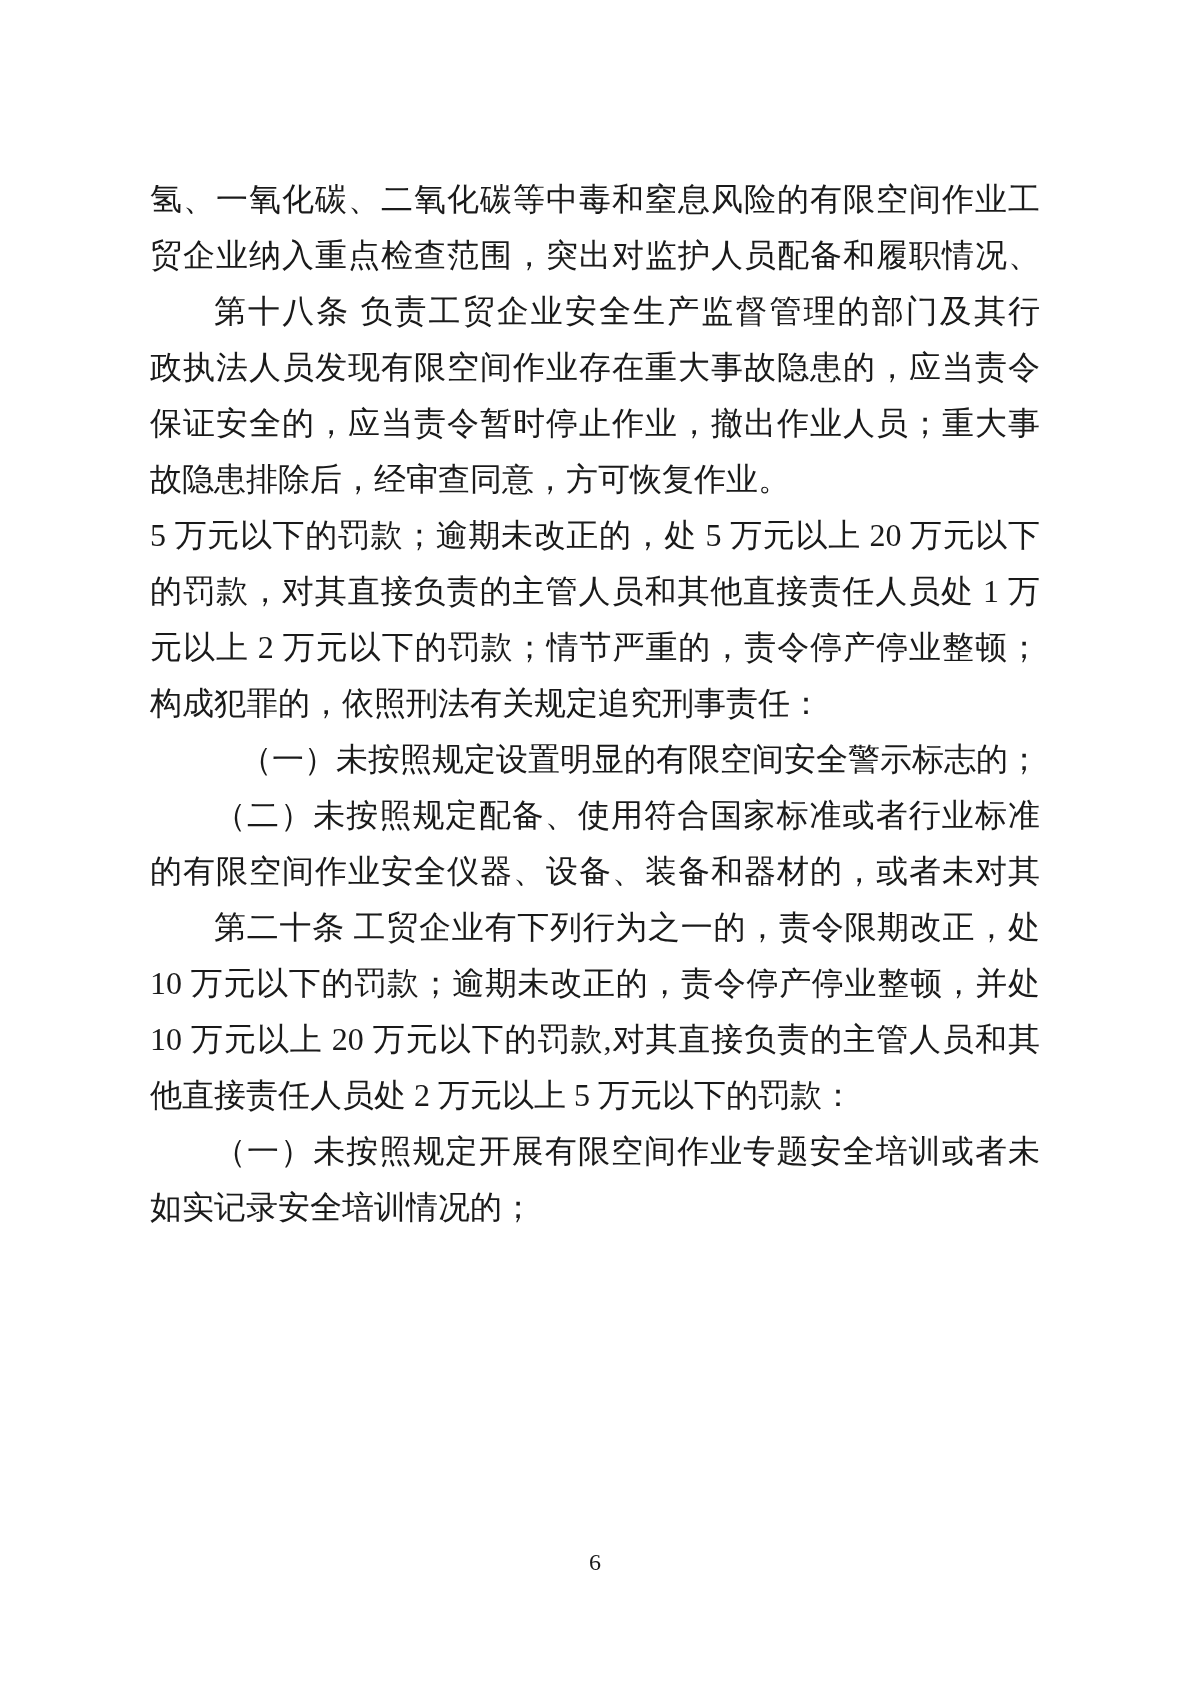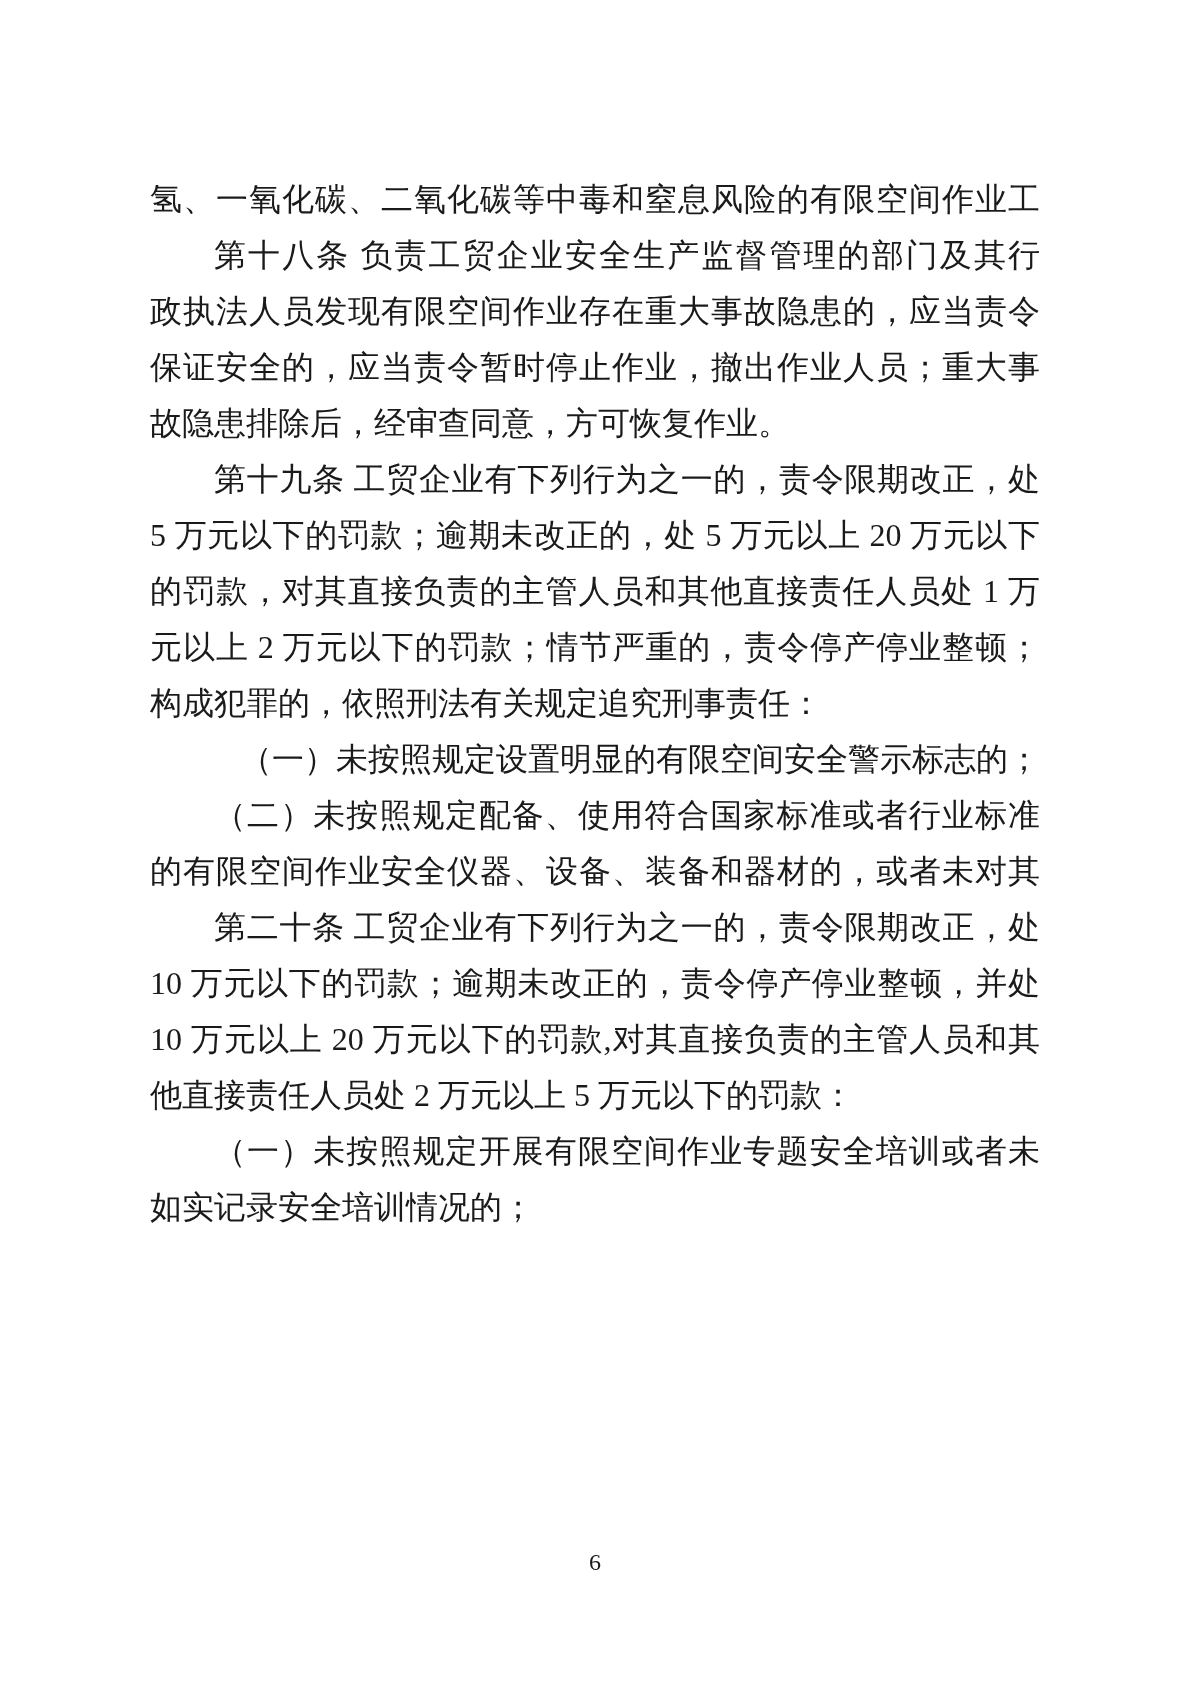--- a/index.html
+++ b/index.html
@@ -48,25 +48,25 @@
     line-height: 32px;
     color: #1a1a1a;
   }
 </style>
 </head>
 <body>
 
 <div class="page">
   <div class="text-block">
       <div class="line just">氢、一氧化碳、二氧化碳等中毒和窒息风险的有限空间作业工</div>
+      <div class="line just">贸企业纳入重点检查范围，突出对监护人员配备和履职情况、</div>
       <div class="line indent just">第十八条 负责工贸企业安全生产监督管理的部门及其行</div>
       <div class="line just">政执法人员发现有限空间作业存在重大事故隐患的，应当责令</div>
       <div class="line just">保证安全的，应当责令暂时停止作业，撤出作业人员；重大事</div>
       <div class="line">故隐患排除后，经审查同意，方可恢复作业。</div>
-      <div class="line indent just">第十九条 工贸企业有下列行为之一的，责令限期改正，处</div>
       <div class="line just">5 万元以下的罚款；逾期未改正的，处 5 万元以上 20 万元以下</div>
       <div class="line just">的罚款，对其直接负责的主管人员和其他直接责任人员处 1 万</div>
       <div class="line just">元以上 2 万元以下的罚款；情节严重的，责令停产停业整顿；</div>
       <div class="line">构成犯罪的，依照刑法有关规定追究刑事责任：</div>
       <div class="line indent">（一）未按照规定设置明显的有限空间安全警示标志的；</div>
       <div class="line indent just">（二）未按照规定配备、使用符合国家标准或者行业标准</div>
       <div class="line just">的有限空间作业安全仪器、设备、装备和器材的，或者未对其</div>
       <div class="line indent just">第二十条 工贸企业有下列行为之一的，责令限期改正，处</div>
       <div class="line just">10 万元以下的罚款；逾期未改正的，责令停产停业整顿，并处</div>
       <div class="line just">10 万元以上 20 万元以下的罚款,对其直接负责的主管人员和其</div>

